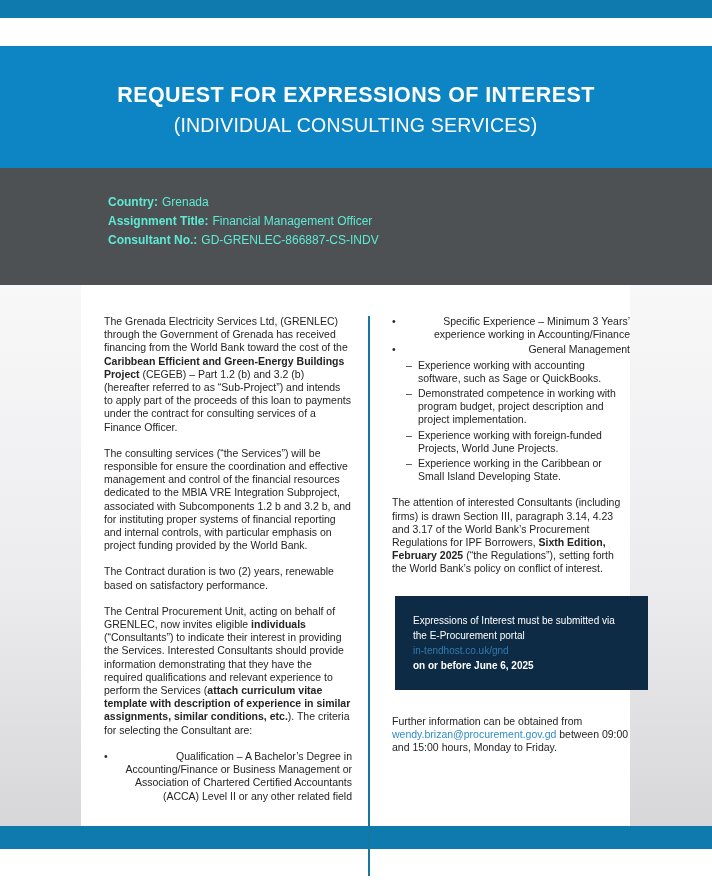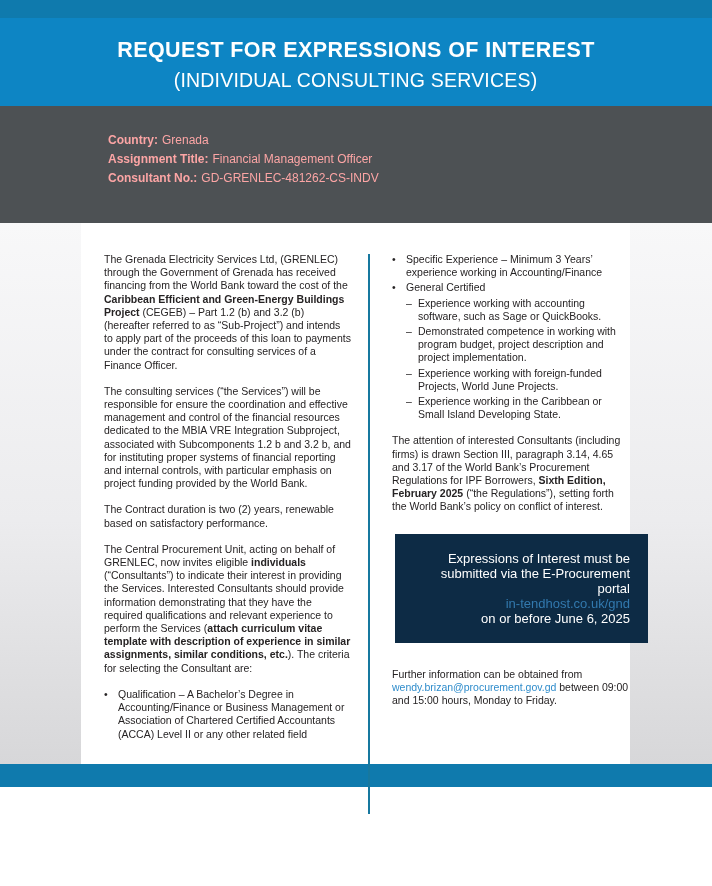--- a/index.html
+++ b/index.html
@@ -6,76 +6,76 @@
     --strip-blue:#0f7aad; --header-blue:#0d85c4; --band-gray:#4d5154;
     --navy:#0d2b45; --link-blue:#2f8ccb; --navy-link:#3279ae;
     --divider-blue:#17789f; --text:#262324;
   }
   *{box-sizing:border-box; margin:0; padding:0;}
   html,body{width:712px; background:#fff;}
   body{font-family:"Liberation Sans", sans-serif; color:var(--text);}
   .page{position:relative; width:712px; height:886px; overflow:hidden; background:#fff;}
 
   .top-strip{height:18px; background:var(--strip-blue);}
-  .hero{height:88px; background:var(--header-blue); display:flex; flex-direction:column;
-        align-items:center; justify-content:center; color:#fff; padding-top:6px;}
+  .hero{height:122px; background:var(--header-blue); display:flex; flex-direction:column;
+        align-items:center; justify-content:center; color:#fff; padding-top:6px;margin-top:28px;}
   .hero h1{font-size:21.5px; font-weight:700; letter-spacing:.4px; line-height:1.2;}
   .hero h2{font-size:21px; font-weight:400; letter-spacing:.2px; line-height:1.2;
            transform:scaleX(.93); transform-origin:center; margin-top:3px;}
 
-  .info-band{height:117px; background:var(--band-gray); color:#fca5a5;
+  .info-band{height:117px; background:var(--band-gray); color:#5eead4;
              padding:25px 0 0 108px; font-size:12px;}
   .info-row{line-height:19px; white-space:nowrap;}
   .info-label{font-weight:700; margin-right:4px;}
 
   .body-area{position:relative; height:541px;
              background:linear-gradient(to bottom,#f8f8f9 0%,#ececee 55%,#d7d7d9 100%);}
   .sheet{position:absolute; left:81px; top:0; bottom:0; width:549px; background:#fff;}
 
   .col{position:absolute; top:30px; font-size:10.5px; line-height:13.2px;}
   .left-col{left:104px; width:248px;}
   .right-col{left:392px; width:238px;}
   .divider{position:absolute; left:368px; top:31px; width:2px; height:560px;
            background:var(--divider-blue);}
 
   p{margin:0 0 13px 0;}
   .b{font-weight:700;}
   a.lnk{color:var(--link-blue); text-decoration:none; cursor:pointer;}
 
   .bullet{display:flex; margin:0 0 2px 0;}
   .bullet .marker{width:14px; flex:0 0 14px; text-align:left;}
-  .bullet .btxt{flex:1;}
+  .bullet .btxt{flex:1;text-align:right;}
   .subbullet{display:flex; margin:0 0 2px 14px;}
   .subbullet .marker{width:12px; flex:0 0 12px;}
   .subbullet .btxt{flex:1;}
   .bullet-group{margin-bottom:13px;}
 
   .notice{width:253px; background:var(--navy); color:#fff; padding:17px 18px;
-          margin:20px 0 25px 3px; font-size:13px; line-height:15px;text-align:right;}
-  .notice .b{font-weight:400;}
+          margin:20px 0 25px 3px; font-size:10px; line-height:15px;}
+  .notice .b{font-weight:700;}
   .notice a.lnk{color:var(--navy-link);}
 
   .bottom-strip{height:23px; background:var(--strip-blue);}
 </style>
 </head>
 <body>
 
 <div class="page">
 
   <div class="top-strip"></div>
 
   <header class="hero">
     <h1>REQUEST FOR EXPRESSIONS OF INTEREST</h1>
     <h2>(INDIVIDUAL CONSULTING SERVICES)</h2>
   </header>
 
   <section class="info-band">
     <div class="info-row"><span class="info-label">Country:</span><span>Grenada</span></div>
     <div class="info-row"><span class="info-label">Assignment Title:</span><span>Financial Management Officer</span></div>
-    <div class="info-row"><span class="info-label">Consultant No.:</span><span>GD-GRENLEC-481262-CS-INDV</span></div>
+    <div class="info-row"><span class="info-label">Consultant No.:</span><span>GD-GRENLEC-866887-CS-INDV</span></div>
   </section>
 
   <section class="body-area">
     <div class="sheet"></div>
     <div class="divider"></div>
 
     <div class="col left-col">
       <p><span>The Grenada Electricity Services Ltd, (GRENLEC) through the Government of Grenada has received financing from the World Bank toward the cost of the </span><span class="b">Caribbean Efficient and Green-Energy Buildings Project</span><span> (CEGEB) – Part 1.2 (b) and 3.2 (b) (hereafter referred to as “Sub-Project”) and intends to apply part of the proceeds of this loan to payments under the contract for consulting services of a Finance Officer.</span></p>
       <p>The consulting services (“the Services”) will be responsible for ensure the coordination and effective management and control of the financial resources dedicated to the MBIA VRE Integration Subproject, associated with Subcomponents 1.2 b and 3.2 b, and for instituting proper systems of financial reporting and internal controls, with particular emphasis on project funding provided by the World Bank.</p>
       <p>The Contract duration is two (2) years, renewable based on satisfactory performance.</p>
@@ -87,40 +87,40 @@
     </div>
 
     <div class="col right-col">
       <div class="bullet-group">
         <div class="bullet">
             <span class="marker">•</span>
             <span class="btxt">Specific Experience – Minimum 3 Years’ experience working in Accounting/Finance</span>
           </div>
         <div class="bullet">
             <span class="marker">•</span>
-            <span class="btxt">General Certified</span>
+            <span class="btxt">General Management</span>
           </div>
         <div class="subbullet">
             <span class="marker">–</span>
             <span class="btxt">Experience working with accounting software, such as Sage or QuickBooks.</span>
           </div>
         <div class="subbullet">
             <span class="marker">–</span>
             <span class="btxt">Demonstrated competence in working with program budget, project description and project implementation.</span>
           </div>
         <div class="subbullet">
             <span class="marker">–</span>
             <span class="btxt">Experience working with foreign-funded Projects, World June Projects.</span>
           </div>
         <div class="subbullet">
             <span class="marker">–</span>
             <span class="btxt">Experience working in the Caribbean or Small Island Developing State.</span>
           </div>
       </div>
-      <p><span>The attention of interested Consultants (including firms) is drawn Section III, paragraph 3.14, 4.65 and 3.17 of the World Bank’s Procurement Regulations for IPF Borrowers, </span><span class="b">Sixth Edition, February 2025</span><span> (“the Regulations”), setting forth the World Bank’s policy on conflict of interest.</span></p>
+      <p><span>The attention of interested Consultants (including firms) is drawn Section III, paragraph 3.14, 4.23 and 3.17 of the World Bank’s Procurement Regulations for IPF Borrowers, </span><span class="b">Sixth Edition, February 2025</span><span> (“the Regulations”), setting forth the World Bank’s policy on conflict of interest.</span></p>
       <div class="notice">
         <div>Expressions of Interest must be submitted via the E-Procurement portal</div>
         <div><a class="lnk">in-tendhost.co.uk/gnd</a></div>
         <div class="b">on or before June 6, 2025</div>
       </div>
       <p><span>Further information can be obtained from </span><a class="lnk">wendy.brizan@procurement.gov.gd</a><span> between 09:00 and 15:00 hours, Monday to Friday.</span></p>
     </div>
   </section>
 
   <footer class="bottom-strip"></footer>

